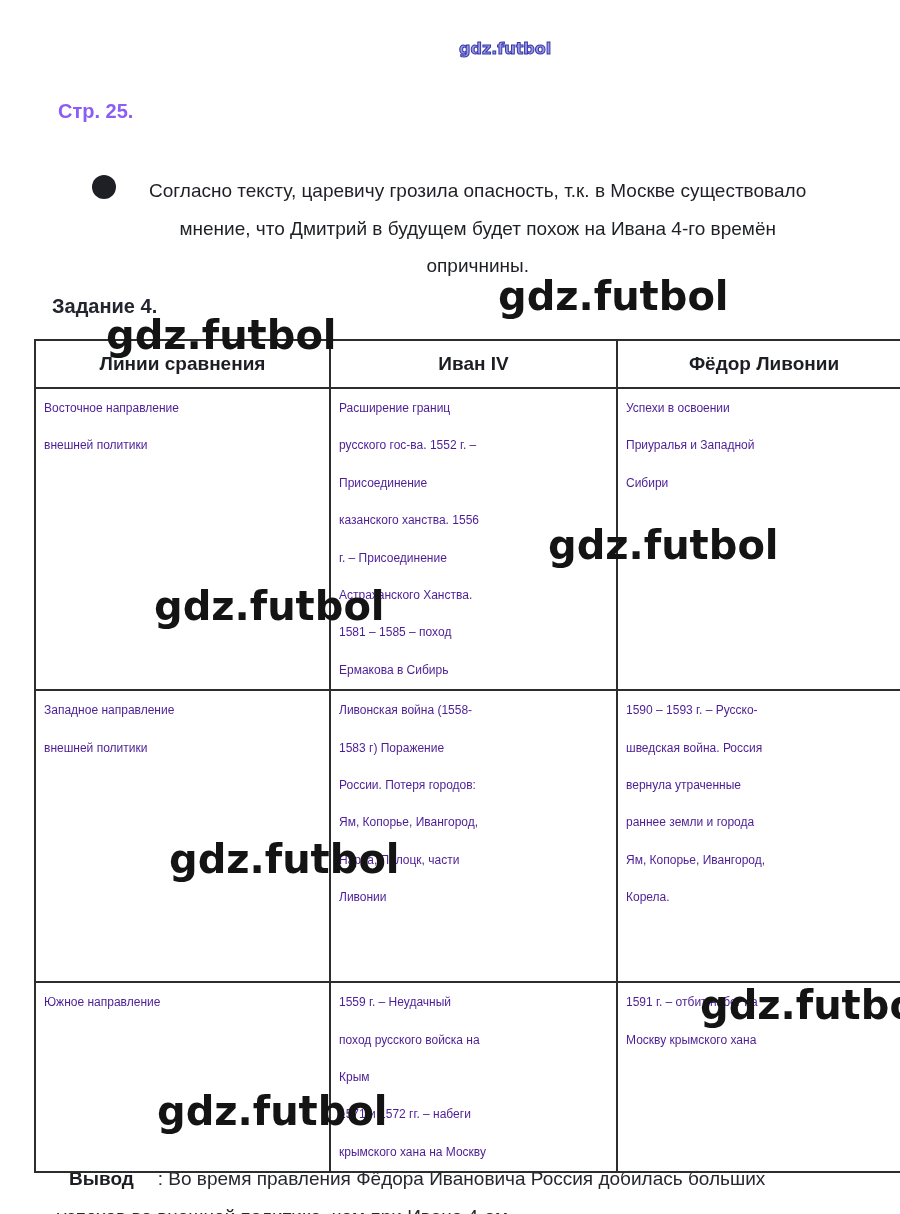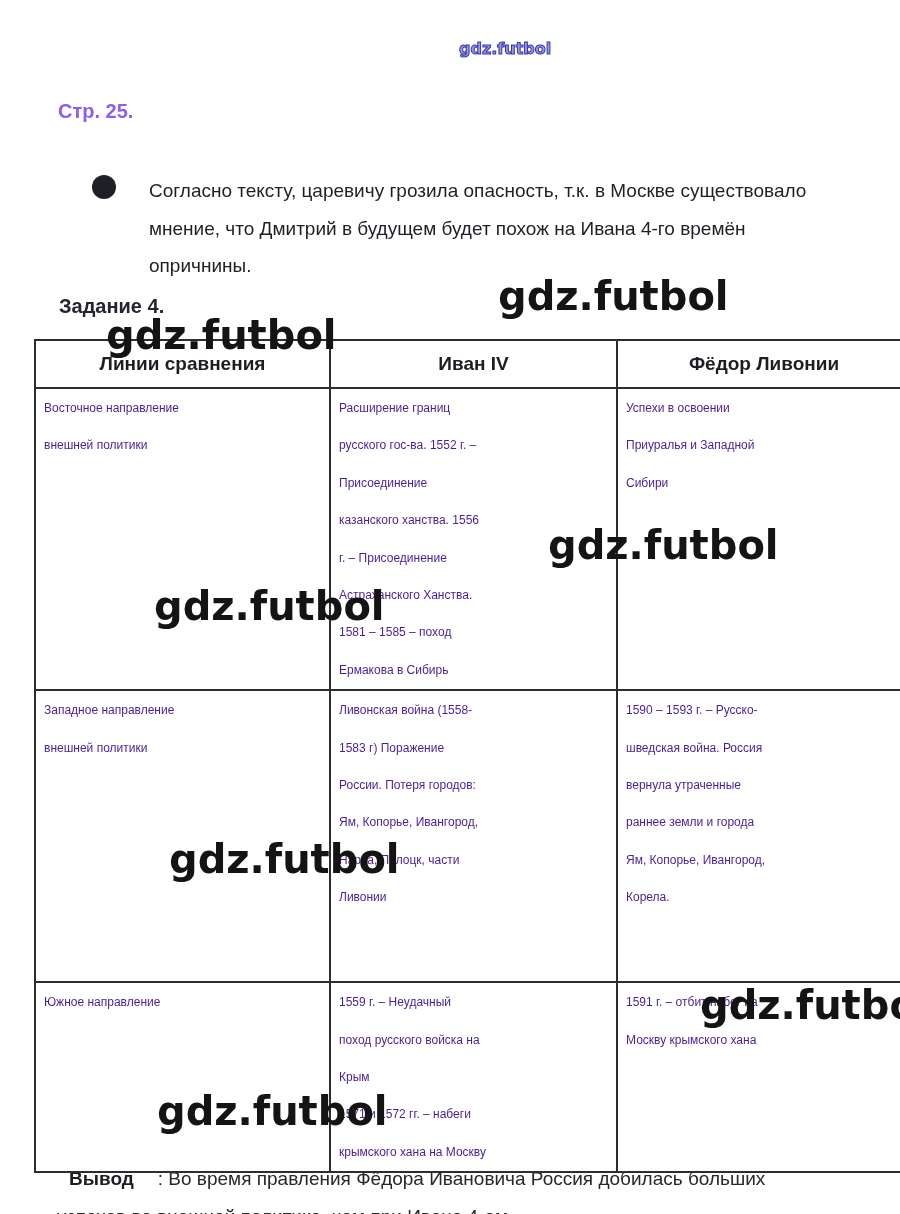--- a/index.html
+++ b/index.html
@@ -57,23 +57,24 @@
   }
   .bullet-dot {
     flex: 0 0 auto;
     width: 8px; height: 8px; border-radius: 50%;
     background: #1e2026;
     margin-top: 15px; margin-right: 21px;
   }
   .bullet-text {
     font-size: 19px; line-height: 37.5px;
     white-space: pre-line;
+    text-align: center;
   }
   .h-task {
-    position: absolute; left: 23px; top: 259px;
+    position: absolute; left: 16px; top: 259px;
     font-size: 20px; font-weight: 700; color: #23262e;
   }
 
   
   table.cmp {
     position: absolute; left: 10px; top: 315px;
     width: 876px;
     border-collapse: collapse; table-layout: fixed;
     z-index: 1;
   }

